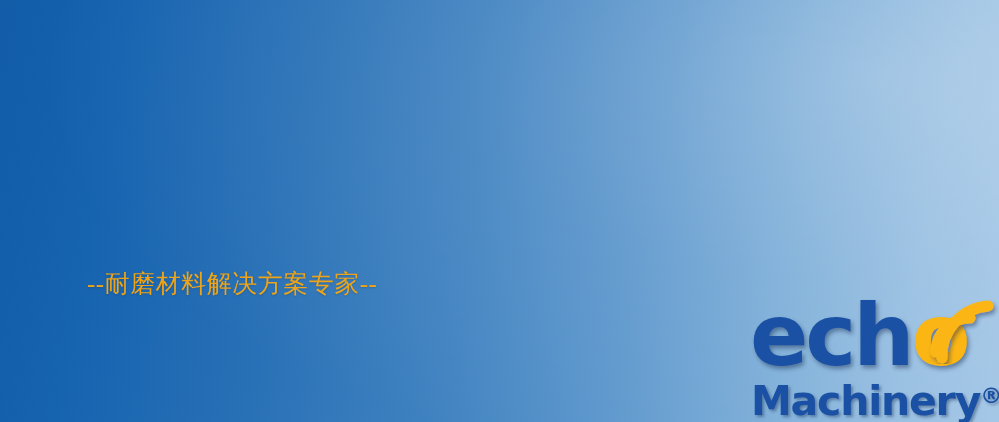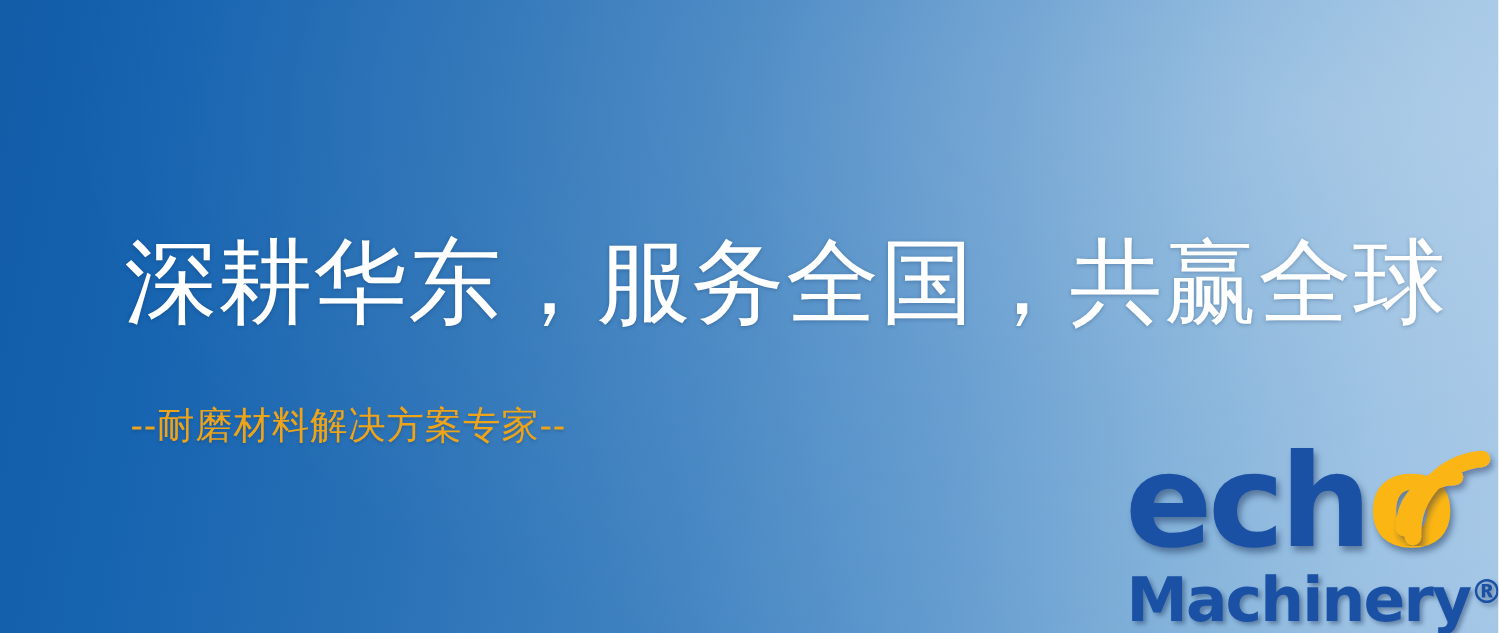--- a/index.html
+++ b/index.html
@@ -50,21 +50,21 @@
     color: #ffffff;
     white-space: nowrap;
     text-shadow: 0 1px 3px rgba(10,40,80,0.30);
   }
 
   
   #subtitle {
     position: absolute;
     left: 87px;
     top: 268px;
-    font-family: Liberation Sans, sans-serif;
+    font-family: Liberation Serif, serif;
     font-size: 25px;
     line-height: 32px;
     letter-spacing: 0.5px;
     color: #EDA419;
     white-space: nowrap;
     text-shadow: 0 1px 2px rgba(20,50,90,0.25);
   }
 
   
   #logo {
@@ -121,21 +121,20 @@
     overflow: visible;
   }
 </style>
 </head>
 <body>
 
 <div id="banner">
 
   <div id="sheen"></div>
 
-  <div id="headline">深耕华东，服务全国，共赢全球</div>
 
   <div id="subtitle">--耐磨材料解决方案专家--</div>
 
   <div id="logo">
 
     <div id="logo-wordmark"><span>ech</span><span class="echo-o">o</span></div>
 
     <div id="signal-arcs">
       <svg width="72" height="74" viewBox="0 0 72 74" xmlns="http://www.w3.org/2000/svg">
         <defs>

